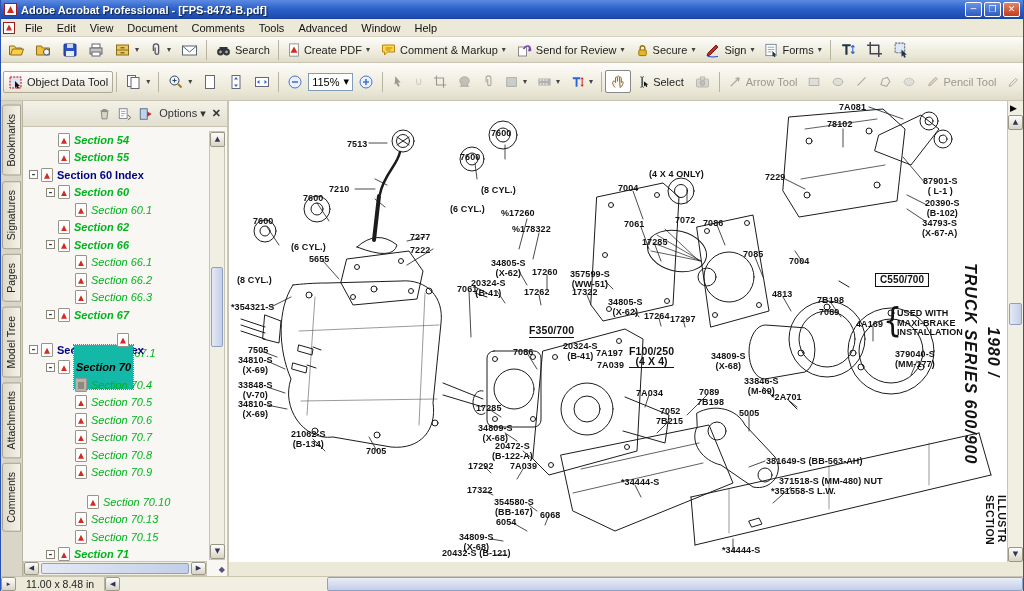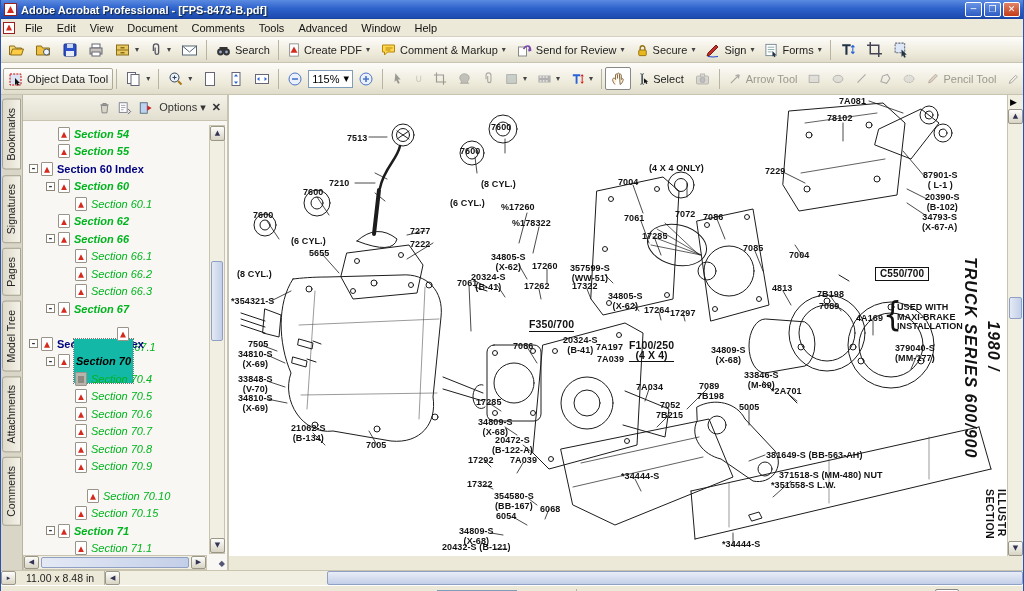--- a/index.html
+++ b/index.html
@@ -12,21 +12,21 @@
   .winbtn{width:17px;height:15px;margin-left:2px;border:1px solid #fff;border-radius:2px;font:bold 9px/13px "DejaVu Sans",sans-serif;
     text-align:center;color:#fff;background:linear-gradient(180deg,#6a94e4,#2c5cc4)}
   .winbtn.close{background:linear-gradient(180deg,#e08468,#c33c1a)}
   .appicon{width:13px;height:13px;background:#fff;border:1px solid #9a2020;position:relative;flex:none}
   .appicon::after{content:"";position:absolute;inset:2px;background:#d42b1e;clip-path:polygon(50% 0,100% 100%,0 100%)}
   
   #menubar{height:18px;display:flex;align-items:center;background:#ece9d8;border-bottom:1px solid #d6d2c2;padding-left:2px}
   .menu-item{font-size:11px;padding:2px 7px;color:#111}
   
   .toolbar{display:flex;align-items:center;background:linear-gradient(180deg,#fdfcf9,#ece9d8 70%,#e0dccb);border-bottom:1px solid #c9c4b0;padding:0 2px}
-  #tb1{height:26px}#tb2{height:32px}
+  #tb1{height:26px}#tb2{height:38px}
   .tb-btn{display:flex;align-items:center;gap:3px;padding:2px 4px;border:1px solid transparent;border-radius:2px;font-size:11px;color:#222;white-space:nowrap}
   .tb-btn.raised{border-color:#aeaa98;background:linear-gradient(180deg,#fff,#e8e4d4)}
   .tb-btn.pressed{border-color:#8a old;border:1px solid #888;background:#fff}
   .tb-btn .dd{font-size:8px;color:#444;margin-left:1px}
   .tb-btn.gray{color:#9b988e}
   .sep{width:1px;height:20px;background:#b8b4a2;margin:0 3px;flex:none}
   .zoombox{display:flex;align-items:center;border:1px solid #7f9db9;background:#fff;height:18px;padding:0 3px;font-size:11px;gap:4px}
   .gicon{opacity:.45}
   svg.ic{display:block}
   
@@ -545,20 +545,25 @@
           </div>
           <div class="bm-row c-g" style="padding-left: 40px;">
             <span class="bm-exp"></span>
             <span class="bm-ic"></span>
             <span class="bm-label">Section 70.9</span>
           </div>
           <div class="bm-row c-g" style="padding-left: 52px; margin-top: 12px;">
             <span class="bm-exp"></span>
             <span class="bm-ic"></span>
             <span class="bm-label">Section 70.10</span>
+          </div>
+          <div class="bm-row c-g" style="padding-left: 40px;">
+            <span class="bm-exp"></span>
+            <span class="bm-ic"></span>
+            <span class="bm-label">Section 70.13</span>
           </div>
           <div class="bm-row c-g" style="padding-left: 40px;">
             <span class="bm-exp"></span>
             <span class="bm-ic"></span>
             <span class="bm-label">Section 70.15</span>
           </div>
           <div class="bm-row c-gb" style="padding-left: 23px;">
             <span class="bm-exp">-</span>
             <span class="bm-ic"></span>
             <span class="bm-label">Section 71</span>

